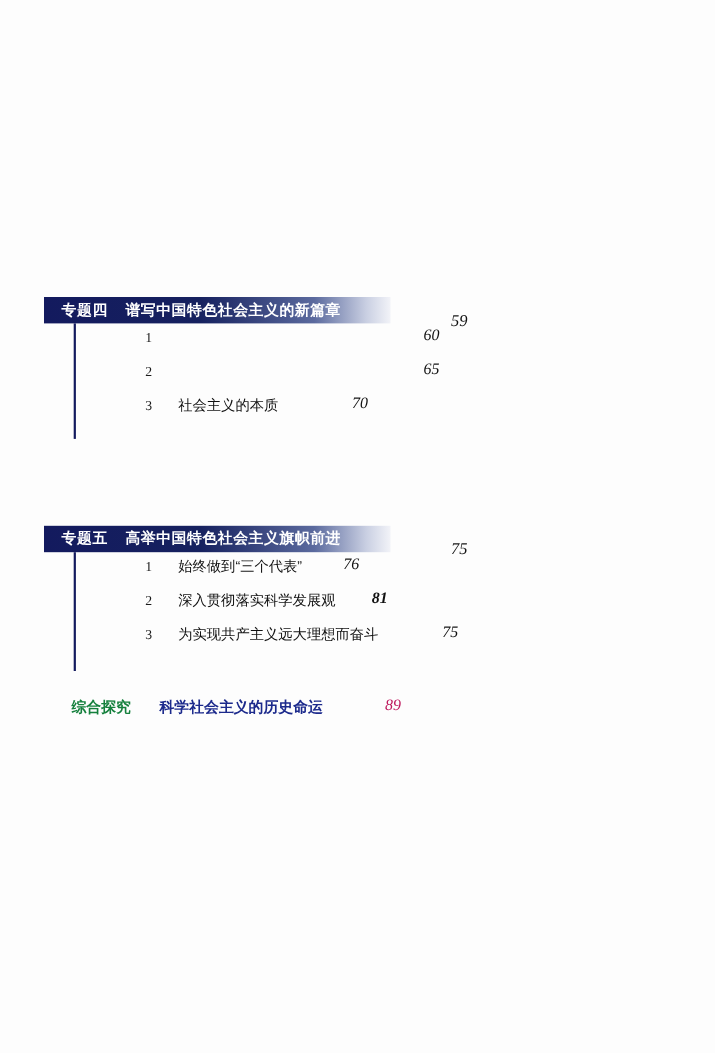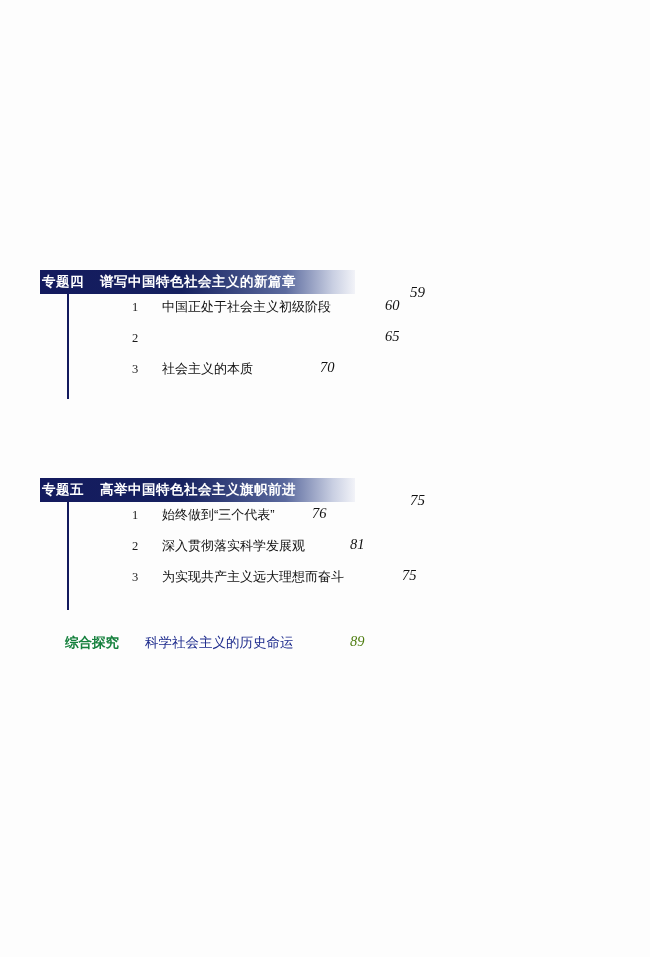--- a/index.html
+++ b/index.html
@@ -41,21 +41,21 @@
     width: 315px;
     background: linear-gradient(to right, #131a5e 0%, #16215f 45%, #5b6a9e 78%, #c9cfe2 93%, #f2f3f8 100%);
   }
   .bar-title {
     position: relative;
     z-index: 2;
     color: #ffffff;
     font-size: 13.5px;
     font-weight: bold;
     letter-spacing: 0.5px;
-    padding-left: 2px;
+    padding-left: 16px;
     white-space: nowrap;
   }
   .bar-title .sec-no {
     margin-right: 16px;
   }
   .bar-page {
     position: absolute;
     left: 370px;
     top: 14px;
     z-index: 3;
@@ -122,32 +122,32 @@
     font-size: 13.5px;
     font-weight: bold;
     color: #15803d;
     white-space: nowrap;
   }
   .explore-title {
     position: absolute;
     left: 105px;
     top: 0;
     font-size: 13.5px;
-    font-weight: normal;
+    font-weight: bold;
     color: #1c2a8c;
     white-space: nowrap;
   }
   .explore-page {
     position: absolute;
     left: 310px;
     top: -1px;
     font-family: "Liberation Serif", serif;
     font-style: italic;
     font-size: 14.5px;
-    color: #4d7c0f;
+    color: #be185d;
   }
 </style>
 </head>
 <body>
 
 <div class="page">
 
   <div class="section" style="top:270px;">
 
     <div class="vrule" style="top:24px; height:105px;"></div>
@@ -156,21 +156,20 @@
       <div class="bar-bg"></div>
       <div class="bar-title">
         <span class="sec-no">专题四</span><span>谱写中国特色社会主义的新篇章</span>
       </div>
       <div class="bar-page">59</div>
     </div>
 
     <div class="items">
       <div class="item">
         <span class="item-no">1</span>
-        <span class="item-label">中国正处于社会主义初级阶段</span>
         <span class="item-page" style="left:345px;">60</span>
       </div>
       <div class="item">
         <span class="item-no">2</span>
         <span class="item-page" style="left:345px;">65</span>
       </div>
       <div class="item">
         <span class="item-no">3</span>
         <span class="item-label">社会主义的本质</span>
         <span class="item-page" style="left:240px;margin-left:40px;">70</span>
@@ -192,21 +191,21 @@
 
     <div class="items">
       <div class="item">
         <span class="item-no">1</span>
         <span class="item-label">始终做到“三个代表”</span>
         <span class="item-page" style="left:272px;">76</span>
       </div>
       <div class="item">
         <span class="item-no">2</span>
         <span class="item-label">深入贯彻落实科学发展观</span>
-        <span class="item-page" style="left:310px;">81</span>
+        <span class="item-page" style="left:298px;font-weight:bold;">81</span>
       </div>
       <div class="item">
         <span class="item-no">3</span>
         <span class="item-label">为实现共产主义远大理想而奋斗</span>
         <span class="item-page" style="left:362px;">75</span>
       </div>
     </div>
   </div>
 
   <div class="explore" style="top:634px;">

